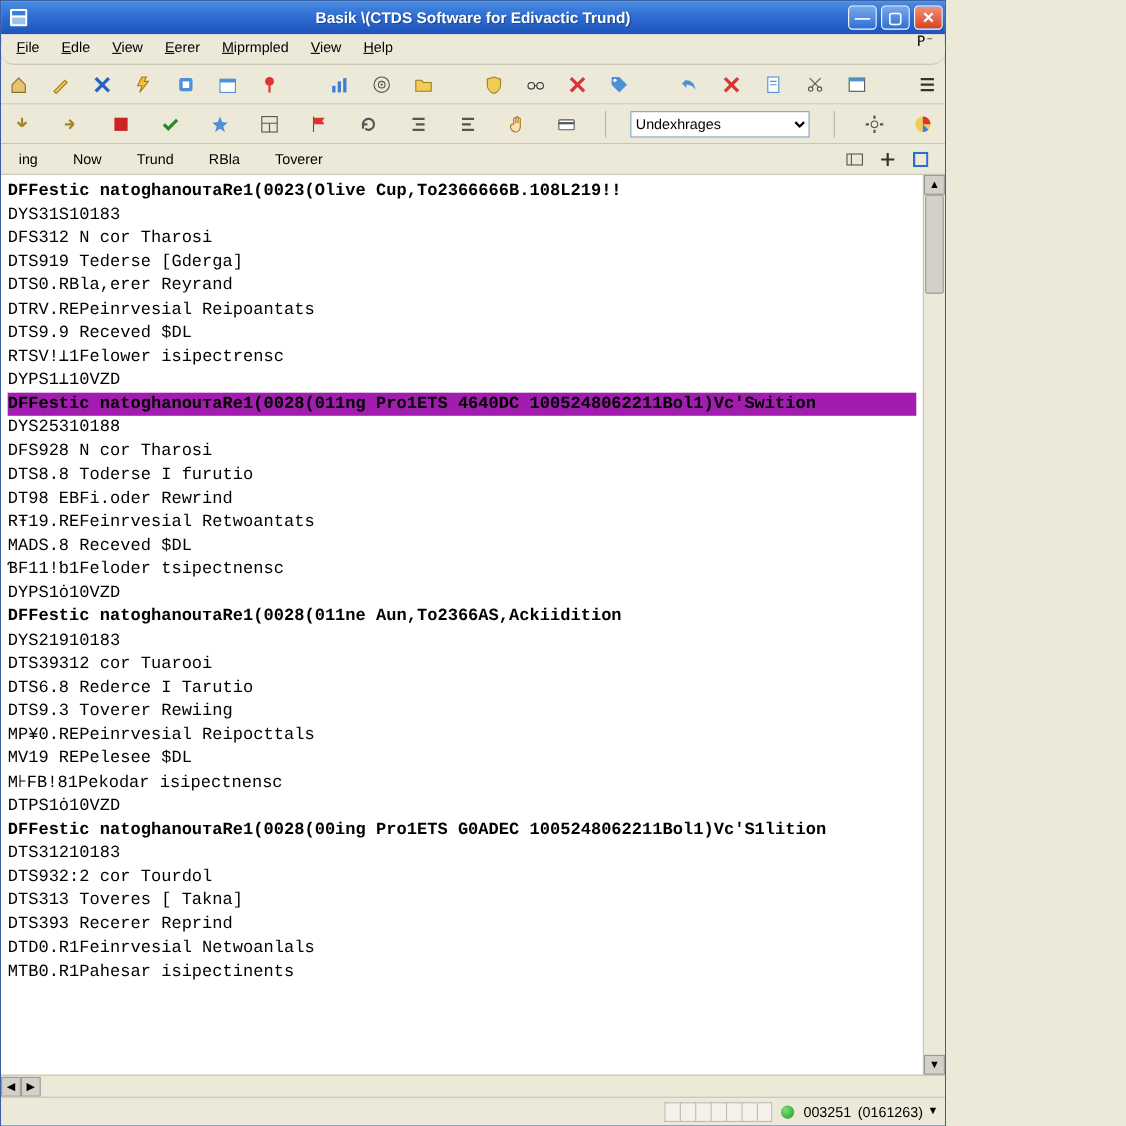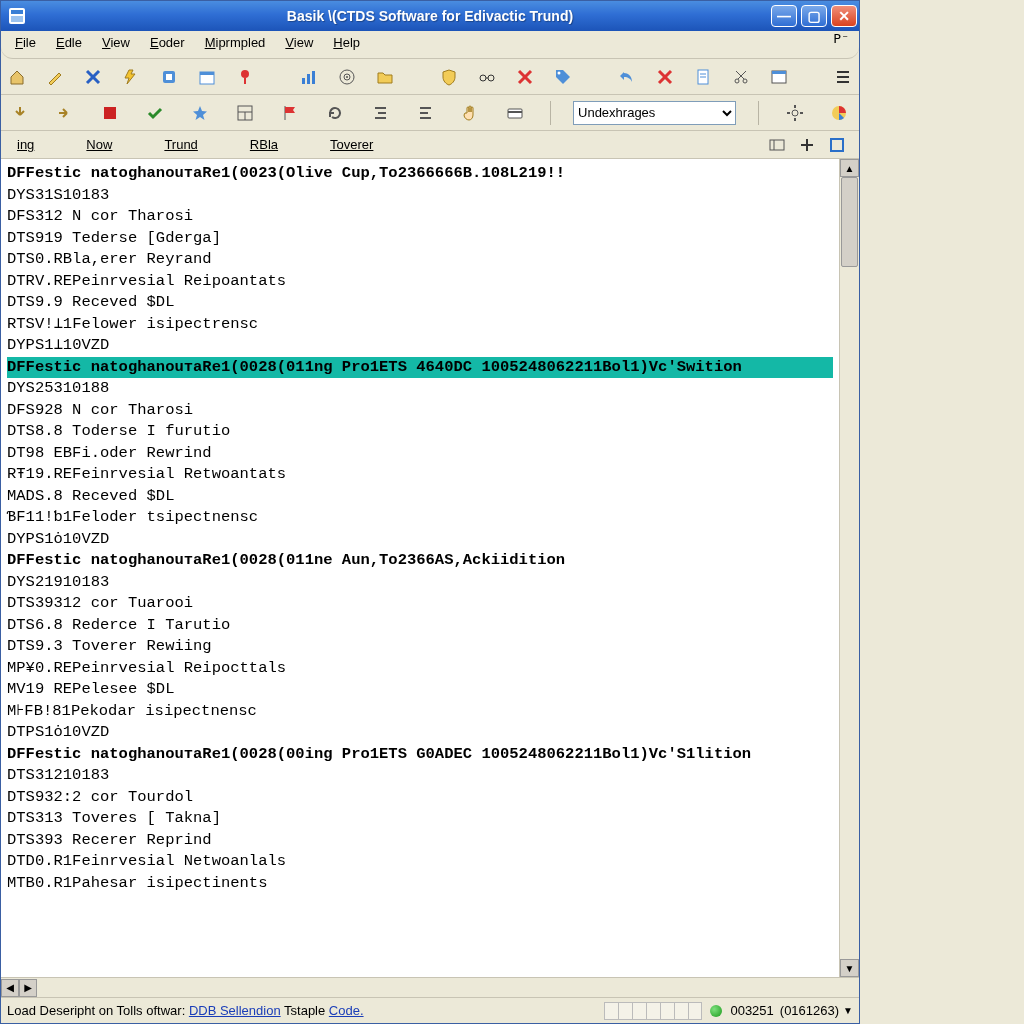--- a/index.html
+++ b/index.html
@@ -12,30 +12,30 @@
   .win-btn { width: 26px; height: 22px; margin: 0 2px; border: 1px solid #fff; border-radius: 4px; display:flex; align-items:center; justify-content:center; font-weight:bold; color:#fff; background: linear-gradient(to bottom,#7aa9ea,#2f6ed4); cursor:pointer; }
   .win-btn.close { background: linear-gradient(to bottom,#f18f7a,#d94220); }
   .menubar { height: 28px; background: #ece9d8; border-bottom: 1px solid #c8c4b4; display: flex; align-items: flex-start; padding: 0 4px; border-radius: 12px; }
   .menu-item { padding: 4px 10px; cursor:pointer; }
   .menu-item .ul { text-decoration: underline; }
   .menubar-right { margin-left:auto; padding-right:6px; font-family: "Lucida Console", monospace; cursor:pointer; }
   .toolbar { height: 36px; background: #ece9d8; border-bottom: 1px solid #c8c4b4; display:flex; align-items:center; padding: 0 6px; gap: 18px; }
   .tb-btn { width: 28px; height: 28px; display:inline-flex; align-items:center; justify-content:center; cursor:pointer; border:1px solid transparent; border-radius:3px; }
   .tb-sep { width:1px; height:24px; background:#b8b4a4; margin:0 4px; }
   .tb-select { height:24px; width:170px; font-size:13px; border:1px solid #7f9db9; background:#fff; }
-  .sm-toolbar { height: 28px; background:#ece9d8; border-bottom:1px solid #c8c4b4; display:flex; align-items:center; padding:0 8px; gap:36px;text-decoration:underline; }
+  .sm-toolbar { height: 28px; background:#ece9d8; border-bottom:1px solid #c8c4b4; display:flex; align-items:center; padding:0 8px; gap:16px; }
   .sm-item { cursor:pointer; padding:2px 8px; }
   .sm-right { margin-left:auto; display:flex; gap:2px; }
   .tabbar { height: 28px; background:#ece9d8; display:flex; align-items:flex-end; padding:0 4px; gap:2px; border-bottom:1px solid #999; }
   .tab { padding:4px 12px; border:1px solid #999; border-bottom:none; border-radius:4px 4px 0 0; background:#e4e0d0; cursor:pointer; font-size:13px; }
   .tab.active { background:#fff; position:relative; top:1px; }
   .content-wrap { flex:1; display:flex; min-height:0; }
   .content { flex:1; background:#fff; overflow:hidden; padding:4px 6px; font-family: "Lucida Console","Courier New",monospace; font-size:15.5px; line-height:21.5px; color:#000; white-space:pre; }
   .content .bold { font-weight:bold; }
-  .content .hl { background:#14b8a6; display:block; }
+  .content .hl { background:#a21caf; display:block; }
   .vscroll { width:20px; background:#ece9d8; border-left:1px solid #c8c4b4; position:relative; }
   .vscroll .up, .vscroll .down { height:18px; background:#d4d0c8; border:1px solid #999; display:flex; align-items:center; justify-content:center; font-size:10px; cursor:pointer; }
   .vscroll .down { position:absolute; bottom:0; left:0; right:0; }
   .vscroll .thumb { position:absolute; top:18px; left:1px; right:1px; height:90px; background:#d4d0c8; border:1px solid #999; border-radius:2px; cursor:pointer; }
   .hscroll { height:20px; background:#ece9d8; border-top:1px solid #c8c4b4; display:flex; align-items:center; }
   .hscroll .left,.hscroll .right { width:18px; height:18px; background:#d4d0c8; border:1px solid #999; display:flex; align-items:center; justify-content:center; font-size:10px; cursor:pointer; }
   .hscroll .track { flex:1; height:18px; position:relative; }
   .hscroll .thumb { position:absolute; left:38%; width:80px; top:0; bottom:0; background:#d4d0c8; border:1px solid #999; border-radius:2px; cursor:pointer; }
   .hscroll .pg { position:absolute; left:50%; transform:translateX(-50%); font-size:11px; color:#333; top:2px; }
   .statusbar { height:26px; background:#ece9d8; border-top:1px solid #c8c4b4; display:flex; align-items:center; padding:0 6px; font-size:13px; }
@@ -67,21 +67,21 @@
       <div class="win-btn">—</div>
       <div class="win-btn">▢</div>
       <div class="win-btn close">✕</div>
     </div>
   </div>
 
   <div class="menubar">
     <span class="menu-item"><span class="ul">F</span><span>ile</span></span>
     <span class="menu-item"><span class="ul">E</span><span>dle</span></span>
     <span class="menu-item"><span class="ul">V</span><span>iew</span></span>
-    <span class="menu-item"><span class="ul">E</span><span>oder</span></span>
+    <span class="menu-item"><span class="ul">E</span><span>erer</span></span>
     <span class="menu-item"><span class="ul">M</span><span>iprmpled</span></span>
     <span class="menu-item"><span class="ul">V</span><span>iew</span></span>
     <span class="menu-item"><span class="ul">H</span><span>elp</span></span>
     <span class="menubar-right">P⁻</span>
   </div>
 
   <div class="toolbar" id="tb1">
       <span class="tb-btn">
         <svg width="18" height="18">
           <path d="M3 9l6-6 6 6v7H3z" fill="#e8c46a" stroke="#8a6d2a"></path>
@@ -338,26 +338,20 @@
       <div class="down">▼</div>
     </div>
   </div>
 
   <div class="hscroll">
     <div class="left">◀</div>
     <div class="right">▶</div>
   </div>
 
   <div class="statusbar">
-    <span class="status-link">
-      <span>Load Deseripht on Tolls oftwar: </span>
-      <a>DDB Sellendion</a>
-      <span> Tstaple </span>
-      <a>Code.</a>
-    </span>
     <div class="status-cells" id="cells">
         <div class="status-cell"></div>
         <div class="status-cell"></div>
         <div class="status-cell"></div>
         <div class="status-cell"></div>
         <div class="status-cell"></div>
         <div class="status-cell"></div>
         <div class="status-cell"></div>
       </div>
     <span class="status-ok"></span>

